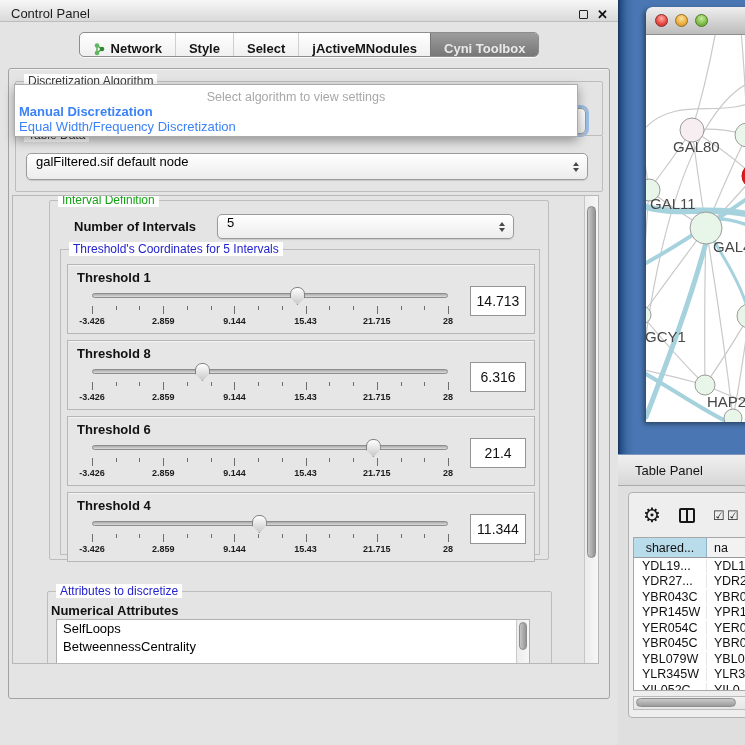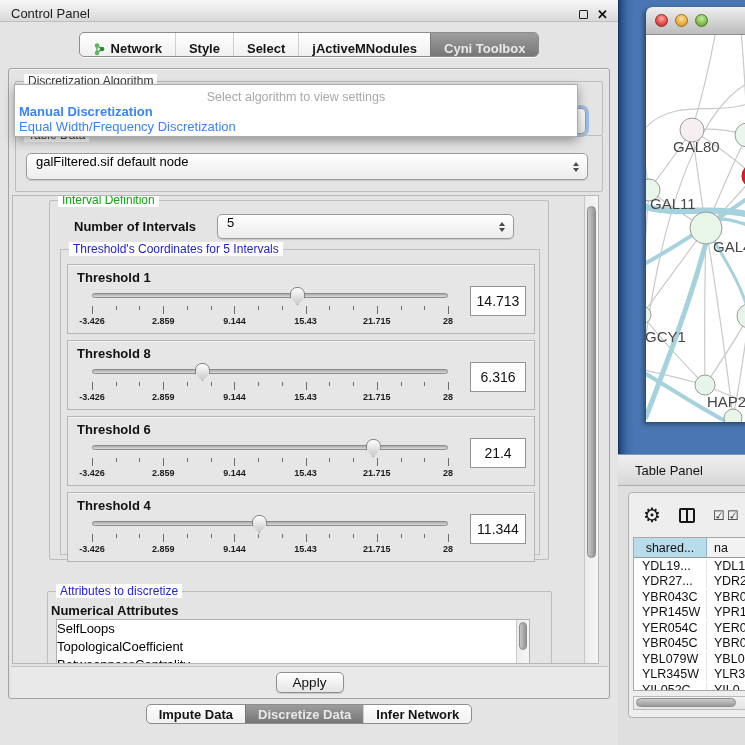--- a/index.html
+++ b/index.html
@@ -83,21 +83,21 @@
   .tick { position:absolute; top:0; width:1px; background:#6e6e6e; }
   .ticklabels { position:absolute; left:0; right:0; top:29px; height:10px; font-size:9px; font-weight:bold; color:#1c1c1c; }
   .ticklabel { position:absolute; transform:translateX(-50%); white-space:nowrap;text-align:center; }
   .t-value { position:absolute; right:8px; top:21px; width:56px; height:30px; background:#fff;
     border:1px solid #949494; display:flex; align-items:center; justify-content:center; font-size:14px; }
 
   .attr-group { left:34px; top:395px; width:505px; height:160px; }
   .attr-sub { position:absolute; left:3px; top:11px; font-size:13px; font-weight:bold; }
   .attr-list { position:absolute; left:8px; top:27px; width:474px; height:130px;
     background:#fff; border:1px solid #b0b0b0; overflow:hidden; }
-  .attr-item { font-size:13px; line-height:18px; color:#000; }
+  .attr-item { font-size:13px; line-height:18px; padding-left:6px; color:#000; }
   .list-scroll { position:absolute; right:0; top:0; width:13px; height:100%;
     background:linear-gradient(90deg,#ededed,#f7f7f7); border-left:1px solid #cacaca; }
   .list-thumb { position:absolute; left:2px; top:2px; width:8px; height:28px; border-radius:4px;
     background:linear-gradient(90deg,#c6c6c6,#949494); border:1px solid #8d8d8d; }
 
   .footer-strip { position:absolute; left:2px; top:597px; width:597px; height:32px;
     border-top:1px solid #c2c2c2; background:#e9e9e9; display:flex; align-items:center; justify-content:center; }
   .apply-btn { width:68px; height:21px; border:1px solid #8f8f8f; border-radius:5px;
     background:linear-gradient(#ffffff,#e5e5e5); font-size:13.5px; display:flex; align-items:center; justify-content:center;
     box-shadow:0 1px 1px rgba(0,0,0,.15); }
@@ -375,53 +375,42 @@
               </div>
             </div>
         </div>
       </div>
 
       <div class="group attr-group">
         <span class="group-label lbl-blue">Attributes to discretize</span>
         <span class="attr-sub">Numerical Attributes</span>
         <div class="attr-list" id="attrlist">
           <div class="attr-item">SelfLoops</div>
-            <div class="attr-item">TopologicalCoefficient</div>
             <div class="attr-item">BetweennessCentrality</div>
             <div class="list-scroll">
             <div class="list-thumb"></div>
           </div>
         </div>
       </div>
 
       <div class="vscroll">
         <div class="vscroll-thumb"></div>
       </div>
     </div>
 
-    <div class="footer-strip">
-      <div class="apply-btn">Apply</div>
-    </div>
   </div>
 
   <div class="popup">
     <div class="popup-prompt">Select algorithm to view settings</div>
     <div id="popupitems">
         <div class="popup-item bold">Manual Discretization</div>
         <div class="popup-item">Equal Width/Frequency Discretization</div>
       </div>
   </div>
 
-  <div class="cp-bottomtabs">
-    <div class="bottomgroup" id="bottomtabs">
-        <div class="btab">Impute Data</div>
-        <div class="btab selected">Discretize Data</div>
-        <div class="btab">Infer Network</div>
-      </div>
-  </div>
 </div>
 
 <div class="right-region">
   <div class="blue-bg"></div>
 
   <div class="net-window">
     <div class="net-titlebar">
       <span class="tl tl-red"></span>
       <span class="tl tl-yellow"></span>
       <span class="tl tl-green"></span>

